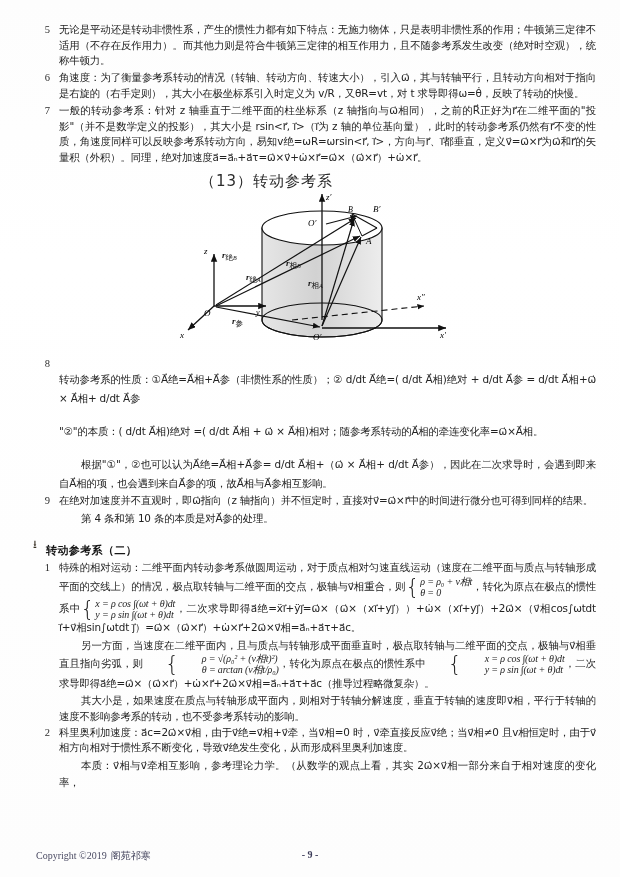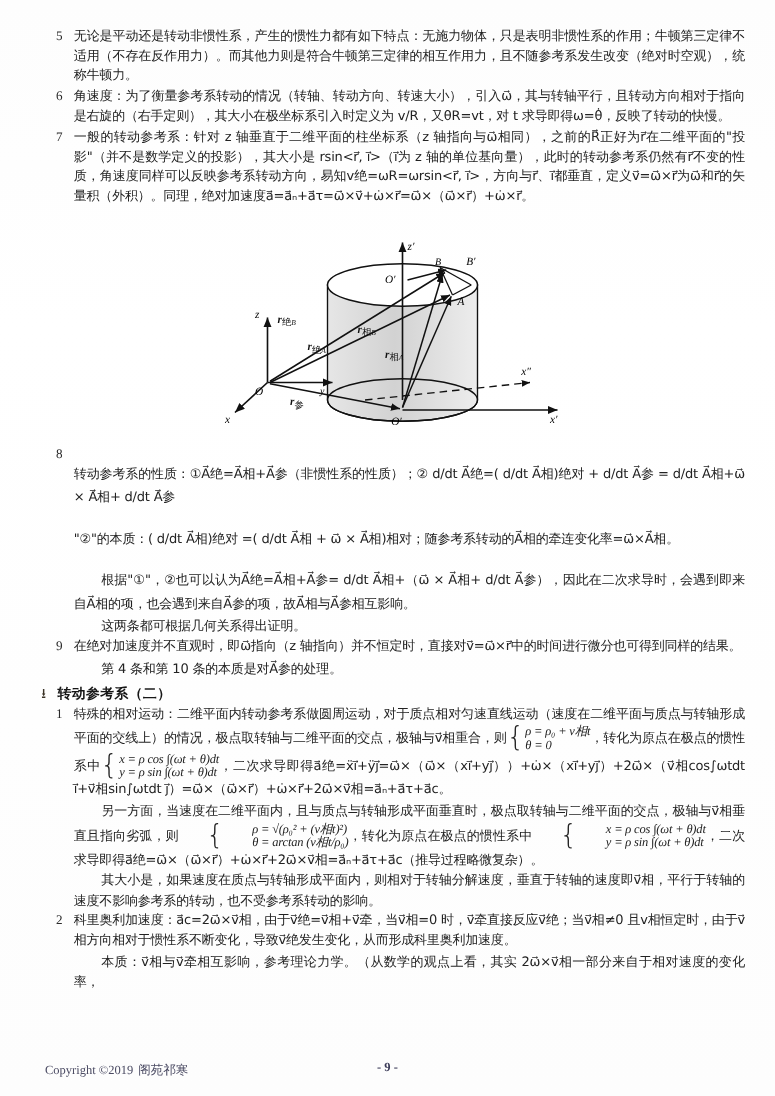--- a/index.html
+++ b/index.html
@@ -77,20 +77,21 @@
     font-size:11px;
     color:#3a3226;
     line-height:14px;
   }
   .section-title{
     font-weight:bold;
     font-size:11px;
     letter-spacing:0.4px;
     font-family:"DejaVu Sans",sans-serif;
     color:#161616;
+    margin-top:12px;
   }
 
   
   .figure{
     margin:7px 0 6px 0;
     position:relative;
     height:178px;
   }
   .fig-title{
     position:absolute;
@@ -153,20 +154,21 @@
     <div class="num">6</div>
     <div class="body cjk">角速度：为了衡量参考系转动的情况（转轴、转动方向、转速大小），引入ω⃗，其与转轴平行，且转动方向相对于指向是右旋的（右手定则），其大小在极坐标系引入时定义为 v/R，又θR=vt，对 t 求导即得ω=θ̇，反映了转动的快慢。</div>
   </div>
 
   <div class="item">
     <div class="num">7</div>
     <div class="body cjk">一般的转动参考系：针对 z 轴垂直于二维平面的柱坐标系（z 轴指向与ω⃗相同），之前的R⃗正好为r⃗在二维平面的"投影"（并不是数学定义的投影），其大小是 rsin&lt;r⃗, i⃗&gt;（i⃗为 z 轴的单位基向量），此时的转动参考系仍然有r⃗不变的性质，角速度同样可以反映参考系转动方向，易知v绝=ωR=ωrsin&lt;r⃗, i⃗&gt;，方向与r⃗、i⃗都垂直，定义v⃗=ω⃗×r⃗为ω⃗和r⃗的矢量积（外积）。同理，绝对加速度a⃗=a⃗ₙ+a⃗τ=ω⃗×v⃗+ω̇×r⃗=ω⃗×（ω⃗×r⃗）+ω̇×r⃗。</div>
   </div>
 
   <div class="figure">
+    <div class="fig-title">（13）转动参考系</div>
     <svg class="fig-svg" width="330" height="162" viewBox="0 0 330 162">
       <defs>
         <marker id="ah" markerWidth="7" markerHeight="7" refX="6" refY="2.5" orient="auto">
           <path d="M0,0 L6,2.5 L0,5 z" fill="#111"></path>
         </marker>
         <linearGradient id="cylg" x1="0" y1="0" x2="1" y2="0">
           <stop offset="0%" stop-color="#e6e6e6"></stop>
           <stop offset="45%" stop-color="#d2d2d2"></stop>
           <stop offset="100%" stop-color="#ededed"></stop>
         </linearGradient>
@@ -228,21 +230,20 @@
       </g>
     </svg>
   </div>
 
   <div class="item">
     <div class="num">8</div>
     <div class="body cjk tall">转动参考系的性质：①A⃗绝=A⃗相+A⃗参（非惯性系的性质）；② d/dt A⃗绝=( d/dt A⃗相)绝对 + d/dt A⃗参 = d/dt A⃗相+ω⃗ × A⃗相+ d/dt A⃗参</div>
   </div>
   <div class="sub tall">"②"的本质：( d/dt A⃗相)绝对 =( d/dt A⃗相 + ω⃗ × A⃗相)相对；随参考系转动的A⃗相的牵连变化率=ω⃗×A⃗相。</div>
   <div class="sub ind tall">根据"①"，②也可以认为A⃗绝=A⃗相+A⃗参= d/dt A⃗相+（ω⃗ × A⃗相+ d/dt A⃗参），因此在二次求导时，会遇到即来自A⃗相的项，也会遇到来自A⃗参的项，故A⃗相与A⃗参相互影响。</div>
-  <div class="sub ind">这两条都可根据几何关系得出证明。</div>
 
   <div class="item">
     <div class="num">9</div>
     <div class="body cjk">在绝对加速度并不直观时，即ω⃗指向（z 轴指向）并不恒定时，直接对v⃗=ω⃗×r⃗中的时间进行微分也可得到同样的结果。</div>
   </div>
 
   <div class="sub ind">第 4 条和第 10 条的本质是对A⃗参的处理。</div>
 
   <div class="section-head">
     <span class="arrow-bullet">⭳</span>

